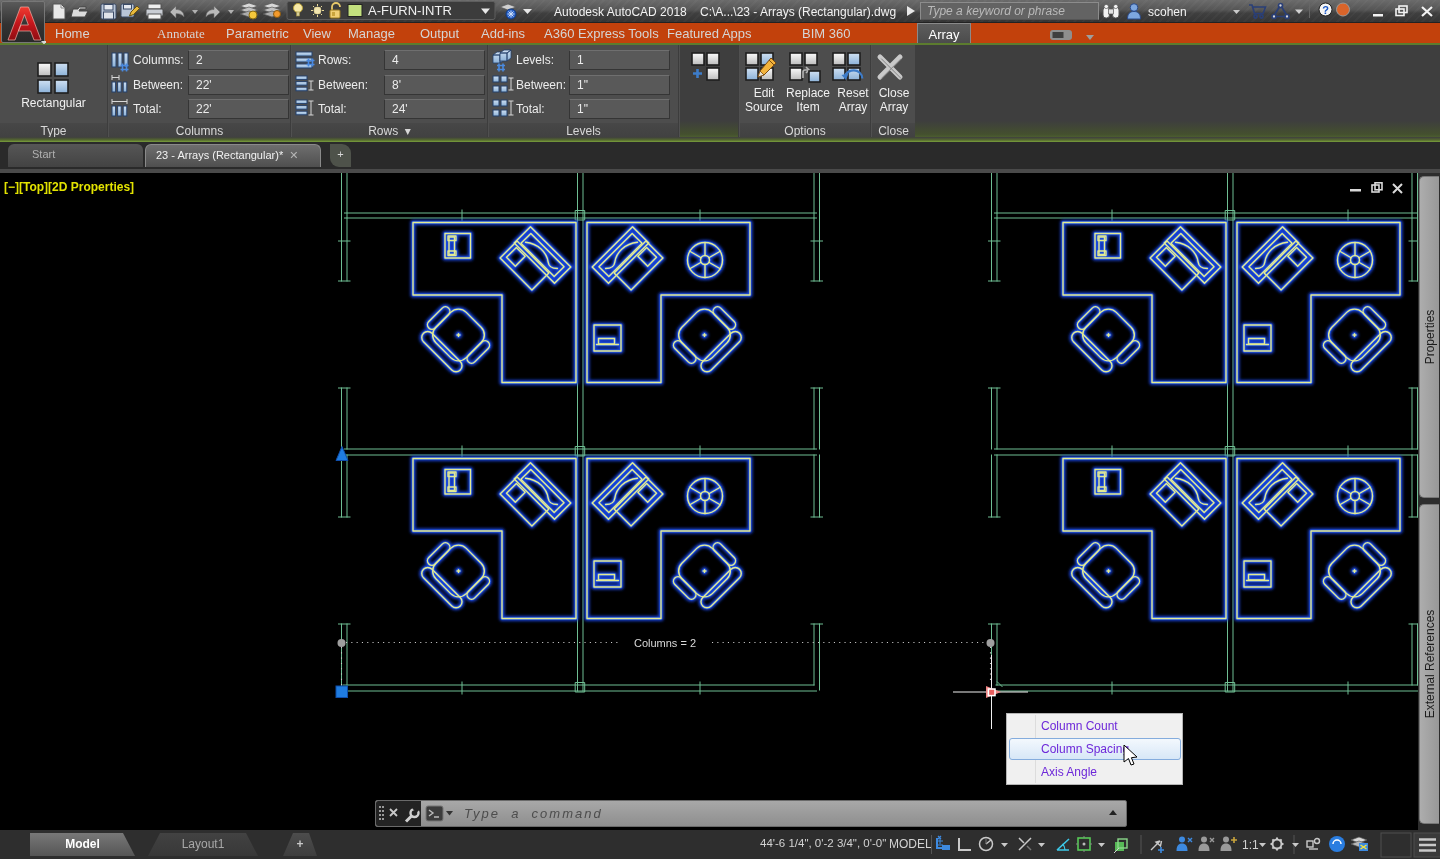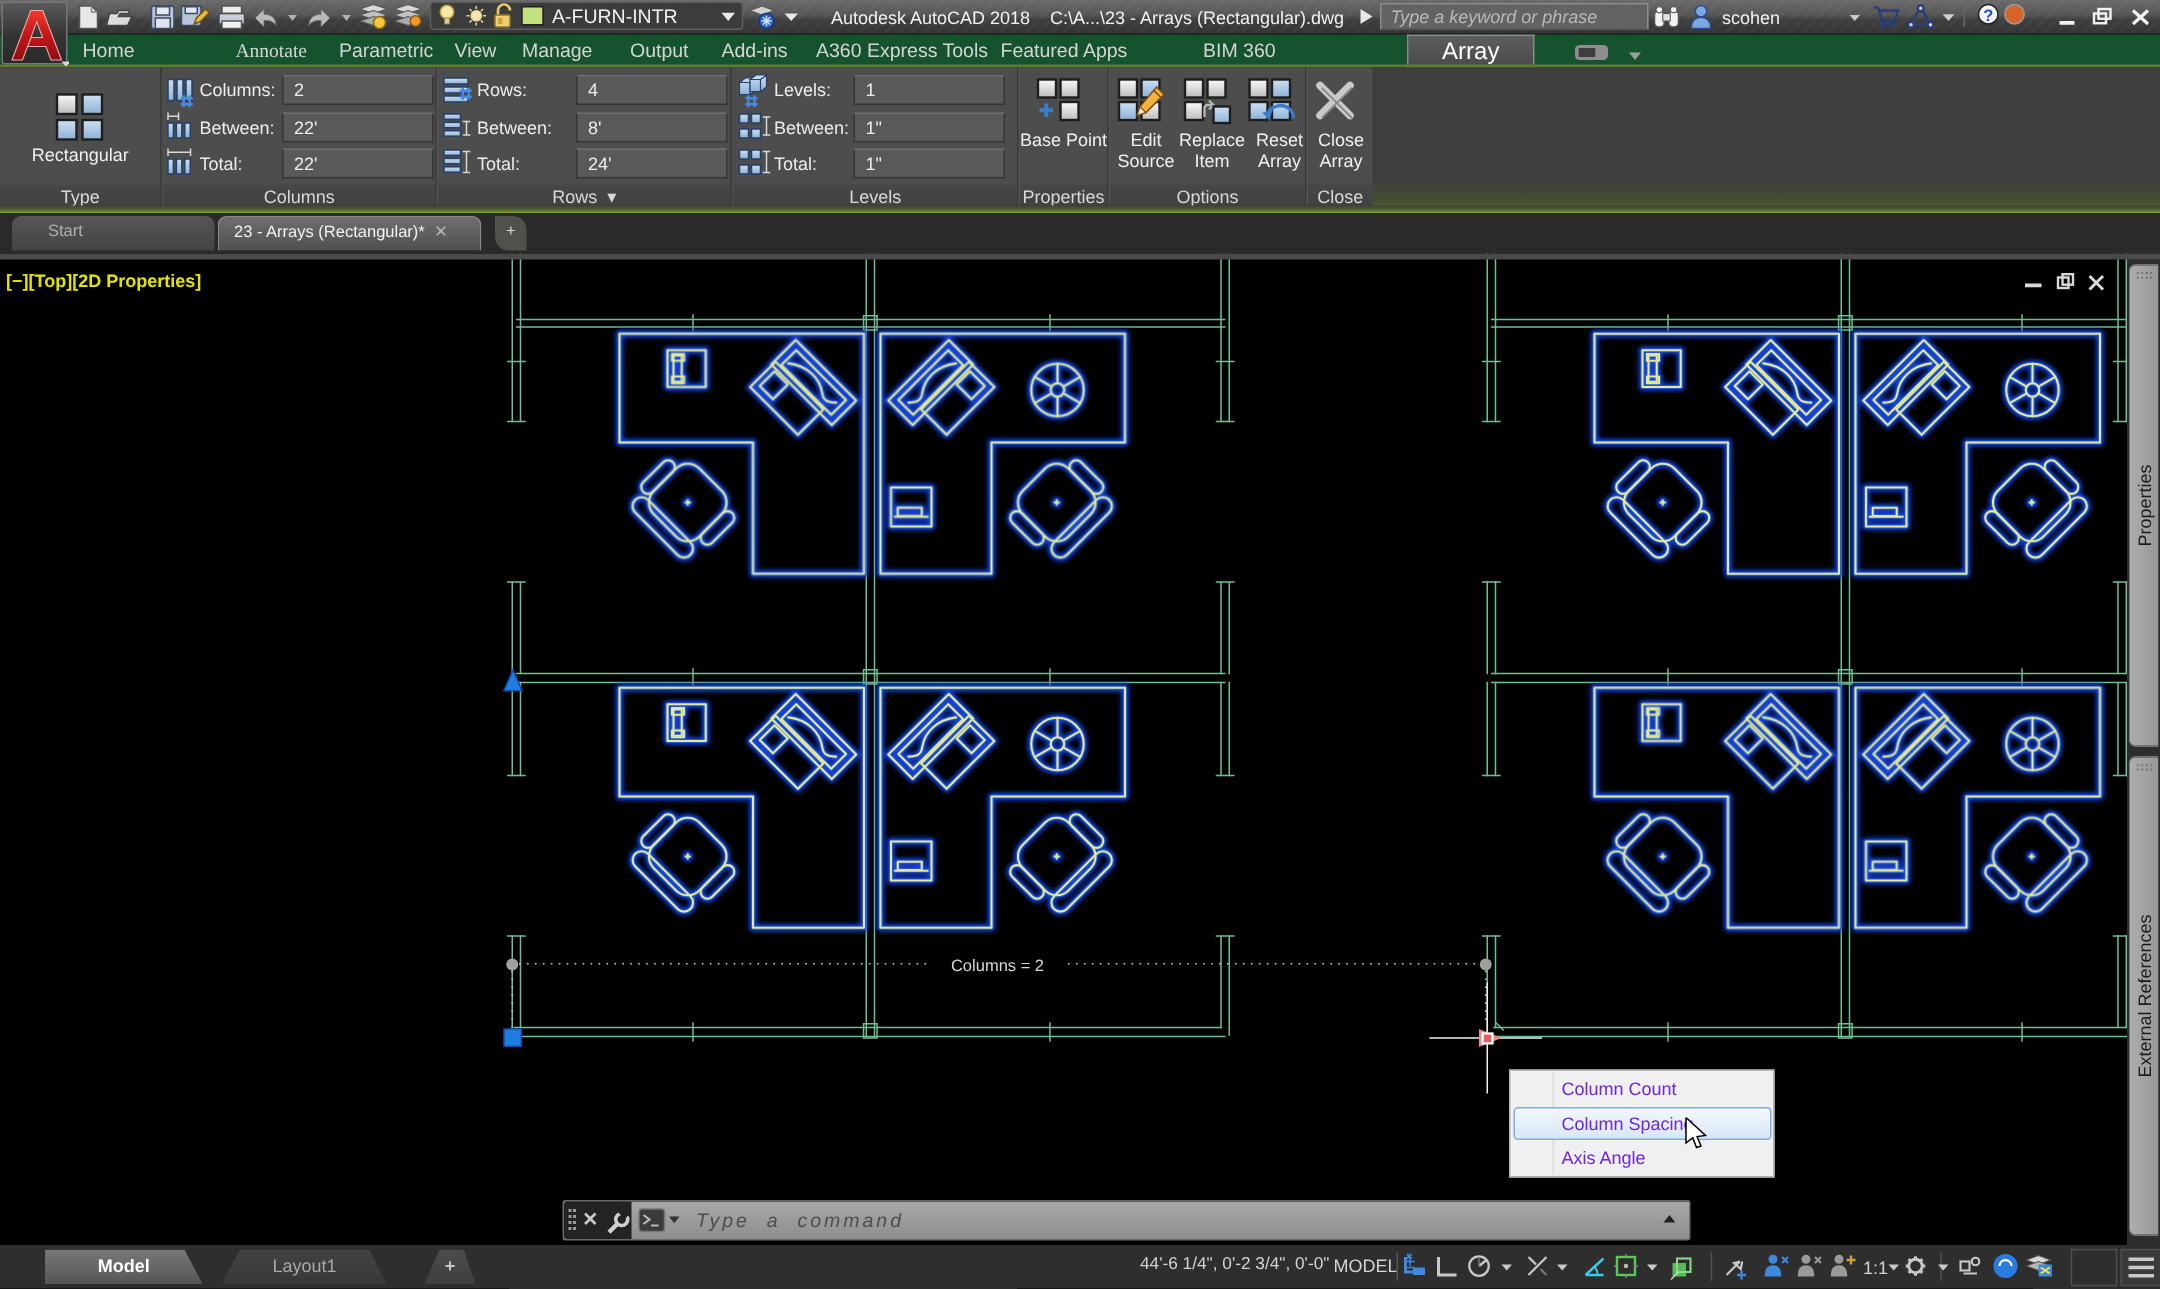--- a/index.html
+++ b/index.html
@@ -15,26 +15,26 @@
     border-bottom:1px solid #222; }
   #titlebar .ttext { position:absolute; top:5px; color:#f2f2f2; font-size:12px; white-space:nowrap; }
   #logo { position:absolute; left:1px; top:1px; width:44px; height:42px; z-index:5;
     background:linear-gradient(#5a5a5a,#333 55%,#2a2a2a);
     border:1px solid #777; border-radius:2px; }
   #searchbox { position:absolute; left:920px; top:2px; width:179px; height:18px;
     background:#636363; border:1px solid #8c8c8c; border-bottom-color:#555;
     color:#b9b9b9; font-style:italic; font-size:12px; line-height:16px; padding-left:6px; }
 
   
-  #tabrow { position:absolute; left:0; top:23px; width:1440px; height:22px; background:#14532d; }
+  #tabrow { position:absolute; left:0; top:23px; width:1440px; height:22px; background:#c2410c; }
   #tabrow .rtab { position:absolute; top:0; height:22px; line-height:22px; color:#d5d5d5; font-size:13px; }
   #tabgreen { position:absolute; left:0; top:43px; width:1440px; height:2px; background:#5c7c2e; }
-  #arraytab { position:absolute; left:917px; top:0px; width:85px; height:22px;
+  #arraytab { position:absolute; left:917px; top:0px; width:54px; height:22px;
     background:linear-gradient(#5d5d5d,#4a4a4a); border:1px solid #8a8a8a; border-bottom:none;
-    color:#fff; font-size:16px; text-align:center; line-height:22px;margin-left:21px; }
+    color:#fff; font-size:13px; text-align:center; line-height:22px; }
 
   
   #ribbon { position:absolute; left:0; top:45px; width:1440px; height:97px; background:linear-gradient(180deg,#3e3e3e 0 78%,#44502e 92%,#5a7434 100%); }
   .panel { position:absolute; top:0; height:95px; background:#4d4d4d; }
   .panel .plabel { position:absolute; left:0; bottom:0; width:100%; height:17px;
     background:linear-gradient(#474747,#404040); color:#d8d8d8; font-size:12px;
     text-align:center; line-height:16px; }
   .psep { position:absolute; top:0; width:2px; height:95px;
     background:linear-gradient(90deg,#333,#5a5a5a); }
   .rfield { position:absolute; width:101px; height:20px; background:#595959;
@@ -286,24 +286,20 @@
     <div class="panel" style="left:489px;width:189px;">
       <div class="rlabel" style="left:27px;top:5px;">Levels:</div>
       <div class="rlabel" style="left:27px;top:30px;">Between:</div>
       <div class="rlabel" style="left:27px;top:54px;">Total:</div>
       <div class="rfield" style="left:80px;top:5px;">1</div>
       <div class="rfield" style="left:80px;top:30px;">1"</div>
       <div class="rfield" style="left:80px;top:54px;">1"</div>
       <div class="plabel">Levels</div>
     </div>
     <div class="psep" style="left:678px;"></div>
-    <div class="panel" style="left:680px;width:58px;">
-      <div class="btxt" style="left:-16px;top:41px;width:90px;">Base Point</div>
-      <div class="plabel" style="width:58px;">Properties</div>
-    </div>
     <div class="psep" style="left:738px;"></div>
     <div class="panel" style="left:740px;width:130px;">
       <div class="btxt" style="left:0px;top:41px;width:48px;">Edit Source</div>
       <div class="btxt" style="left:44px;top:41px;width:48px;">Replace Item</div>
       <div class="btxt" style="left:89px;top:41px;width:48px;">Reset Array</div>
       <div class="plabel">Options</div>
     </div>
     <div class="psep" style="left:870px;"></div>
     <div class="panel" style="left:872px;width:43px;">
       <div class="btxt" style="left:-8px;top:41px;width:60px;">Close Array</div>

